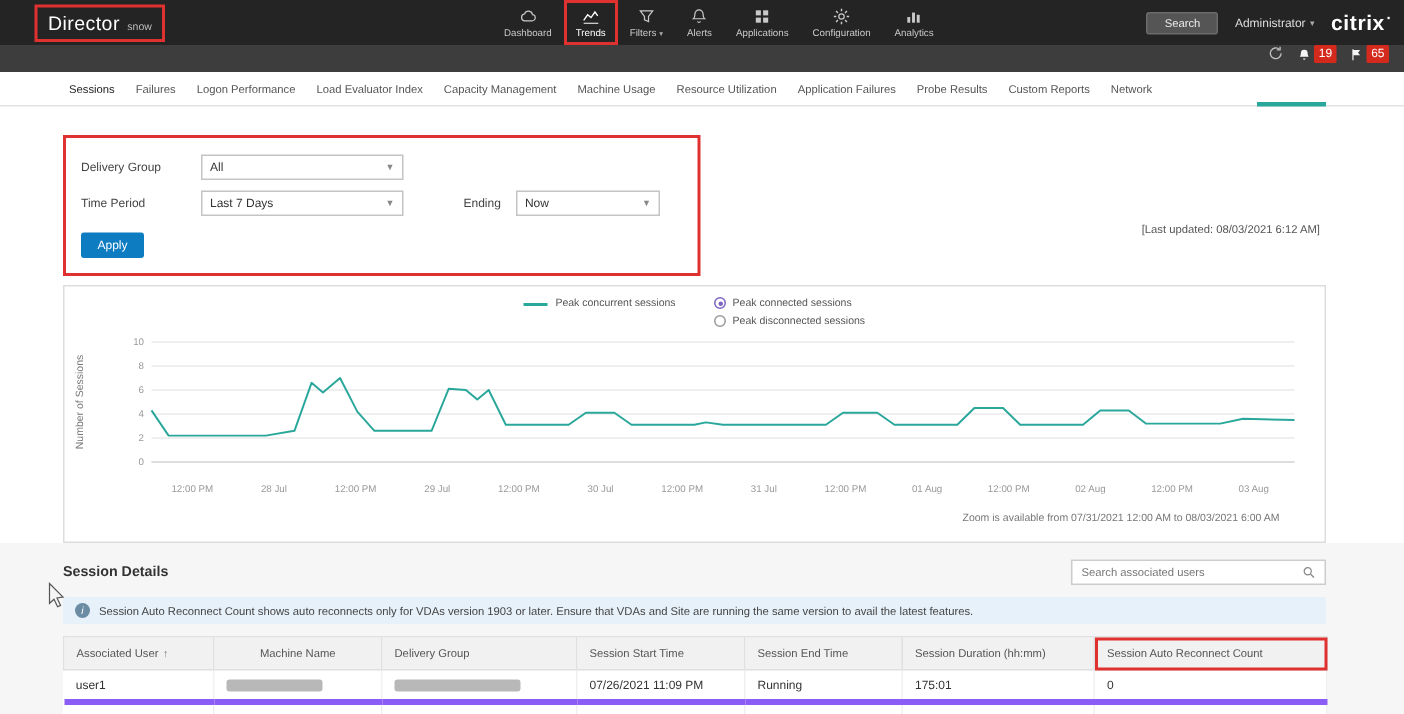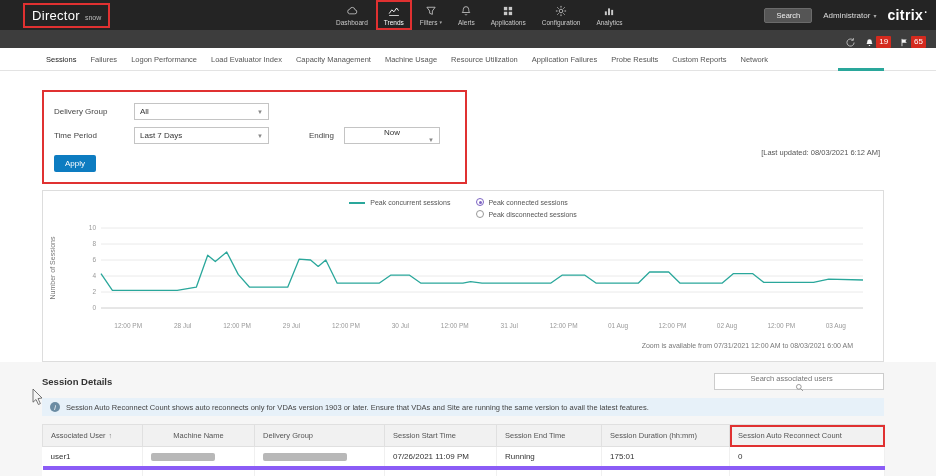--- a/index.html
+++ b/index.html
@@ -20,41 +20,41 @@
   .nav-caret { font-size:5px; color:#aaa; }
   .nav-item.active { outline:2px solid #e03131; outline-offset:-2px; box-shadow: inset 0 -2px 0 #2aa79b; color:#fff; }
   .topbar-right { position:absolute; right:8px; top:0; height:30px; display:flex; align-items:center; gap:11px;justify-content:center; }
   .search-btn { background:#555; color:#eee; border:1px solid #6b6b6b; font-size:7.5px; padding:2px 11px; border-radius:2px; cursor:pointer; font-family:inherit; }
   .user-menu { font-size:8px; color:#ddd; display:flex; gap:3px; align-items:center; cursor:pointer; }
   .user-menu .caret { font-size:6px; color:#aaa; }
   .brand { font-size:14px; color:#fff; font-weight:bold; letter-spacing:.4px; display:flex; align-items:flex-start; }
   .brand-dot { font-size:10px; margin-left:1px; }
 
   
-  .subbar { position:absolute; top:30px; left:0; right:0; height:18px; background:#3d3d3d; display:flex; align-items:flex-end; justify-content:flex-end; gap:9px; padding-right:10px; z-index:5; }
+  .subbar { position:absolute; top:30px; left:0; right:0; height:18px; background:#3d3d3d; display:flex; align-items:flex-start; justify-content:flex-end; gap:9px; padding-right:10px; z-index:5; }
   .refresh { width:11px; height:11px; color:#c0c0c0; cursor:pointer; }
   .refresh svg { width:11px; height:11px; display:block; }
   .badge-group { display:flex; align-items:center; gap:2px; cursor:pointer; }
   .badge-ic { width:9px; height:9px; color:#f5f5f5; }
   .badge-ic svg { width:9px; height:9px; display:block; }
   .badge { background:#d42a1e; color:#fff; font-size:8px; line-height:1; padding:2px 3px; border-radius:1px; min-width:13px; text-align:center; }
 
   
   .tabbar { position:absolute; top:48px; left:0; right:0; height:23px; background:#fff; border-bottom:1px solid #e3e3e3; display:flex; align-items:center; gap:14px; padding-left:46px; font-size:7.5px; color:#555; z-index:4; }
   .tab { cursor:pointer; white-space:nowrap; }
   .tab.active { color:#222; }
   .tab-indicator { position:absolute; right:52px; bottom:-1px; width:46px; height:3px; background:#2aa79b; }
 
   
   .filter-panel { position:absolute; left:42px; top:90px; width:425px; border:2px solid #e03131; background:#fff; padding:4px 0 10px 10px; z-index:3; }
   .f-row { display:flex; align-items:center; margin-top:7px; font-size:8px; color:#444; }
   .f-label { width:80px; }
   .f-label.ending { width:auto; margin-left:40px; margin-right:10px; }
   .select { width:135px; height:17px; border:1px solid #c4c4c4; background:#fff; display:flex; align-items:center; padding:0 5px; font-size:8px; color:#333; cursor:pointer; }
-  .select.small { width:96px;flex-direction:column; }
+  .select.small { width:96px; }
   .select .caret { margin-left:auto; color:#888; font-size:6px; }
   .apply-btn { margin-top:11px; background:#0d7cc1; color:#fff; border:none; font-size:8px; padding:4px 11px; border-radius:2px; cursor:pointer; font-family:inherit; }
   .last-updated { position:absolute; right:56px; top:148px; font-size:7.5px; color:#555; }
 
   
   .chart-card { position:absolute; left:42px; top:190px; width:842px; height:172px; border:1px solid #ddd; background:#fff; }
   .legend { display:flex; justify-content:center; gap:26px; padding-top:7px; align-items:flex-start; }
   .legend-line { display:flex; align-items:center; gap:5px; font-size:7px; color:#555; margin-top:1px; }
   .legend-line .swatch { width:16px; height:2px; }
   .legend-radios { display:flex; flex-direction:column; gap:4px; }
@@ -64,21 +64,21 @@
   .radio.selected::after { content:""; position:absolute; inset:1.5px; background:#7d64c3; border-radius:50%; }
   #chart-svg { display:block; width:842px; height:120px; margin-top:2px; }
   #chart-svg text.tick { font-size:6.5px; fill:#999; font-family:"Liberation Sans",sans-serif; }
   #chart-svg text.axis-label { font-size:7px; fill:#777; font-family:"Liberation Sans",sans-serif; }
   .zoom-note { text-align:right; padding-right:30px; font-size:7px; color:#777; margin-top:2px; }
 
   
   .details { position:absolute; left:0; top:362px; right:0; bottom:0; background:#f6f6f6; }
   .details-head { display:flex; justify-content:space-between; align-items:center; padding:9px 52px 0 42px; height:29px; }
   .details-title { font-size:9.5px; font-weight:bold; color:#333; }
-  .search-box { width:170px; height:17px; background:#fff; border:1px solid #ccc; display:flex; align-items:center; padding:0 6px;flex-direction:column; }
+  .search-box { width:170px; height:17px; background:#fff; border:1px solid #ccc; display:flex; align-items:center; padding:0 6px; }
   .search-box input { border:none; outline:none; flex:1; font-size:7.5px; color:#333; background:transparent; font-family:inherit; }
   .search-box .mag { width:9px; height:9px; color:#888; cursor:pointer; }
   .search-box .mag svg { width:9px; height:9px; display:block; }
   .info-banner { margin:7px 52px 0 42px; background:#e7f1f9; display:flex; align-items:center; gap:6px; padding:4px 8px; font-size:7.5px; color:#444; height:18px; }
   .info-icon { flex:0 0 auto; width:10px; height:10px; border-radius:50%; background:#6b8ca3; color:#fff; font-size:7px; font-style:italic; display:flex; align-items:center; justify-content:center; }
   table.sessions-table { margin:8px 0 0 42px; width:842px; border-collapse:collapse; background:#fff; table-layout:fixed; }
   .sessions-table th { background:#f1f1f1; font-weight:normal; color:#555; text-align:left; padding:6px 8px; border:1px solid #e0e0e0; font-size:7.5px; white-space:nowrap; overflow:hidden; cursor:pointer; }
   .sessions-table th.annotated { outline:2px solid #e03131; outline-offset:-2px; }
   .sessions-table td { padding:5px 8px; border-bottom:4px solid #8b5cf6; border-right:1px solid #f0f0f0; color:#333; font-size:8px; white-space:nowrap; overflow:hidden; }
   .sort-arrow { font-size:7px; color:#777; margin-left:3px; }

